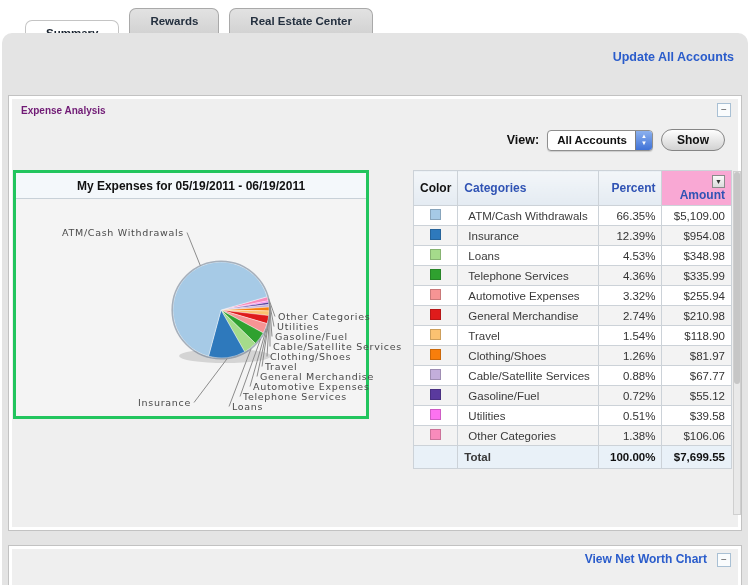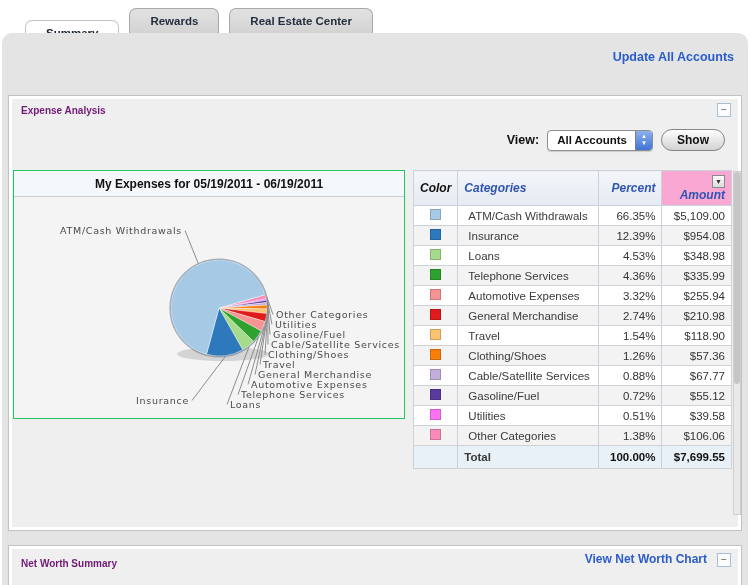--- a/index.html
+++ b/index.html
@@ -32,30 +32,30 @@
   .mac-select { display:flex; align-items:center; height:21px; border:1px solid #8f8f8f; border-radius:4px;
                 background:#fff; overflow:hidden; cursor:pointer; box-shadow:0 1px 1px rgba(0,0,0,.15); }
   .mac-select .val { padding:0 8px 0 9px; font-size:11.5px; font-weight:bold; color:#111; }
   .mac-select .stepper { width:17px; height:21px; background:linear-gradient(#8fb4ef,#3c6fd6);
                          border-left:1px solid #7d7d7d; color:#fff; font-size:6px; line-height:7px;
                          display:flex; flex-direction:column; align-items:center; justify-content:center; }
   .show-btn { height:22px; padding:0 15px; border-radius:11px; border:1px solid #858585;
               background:linear-gradient(#fefefe,#d2d2d2); font-size:12px; font-weight:bold; color:#111; cursor:pointer; }
 
   
-  .chart-box { position:absolute; left:4px; top:74px; width:392px; height:249px;
-               border:1px solid #22c55e; background:#f4f4f4; }
+  .chart-box { position:absolute; left:4px; top:74px; width:356px; height:249px;
+               border:3px solid #22c55e; background:#f4f4f4; }
   .chart-box .hd { height:26px; line-height:26px; text-align:center; font-size:12px; font-weight:bold;
                    color:#111; background:#f4f8fb; border-bottom:1px solid #c8d1d8; }
 
   
   .exp-table { position:absolute; left:404px; top:74px; width:319px; border-collapse:collapse;
                background:#fff; border:1px solid #a9b2ba; font-size:11.5px; color:#333; }
   .exp-table th, .exp-table td { border:1px solid #ccd2d8; padding:3px 6px; vertical-align:middle; }
-  .exp-table thead th { height:25px; background:linear-gradient(#f3f6f9,#e4ebf2); font-size:12px; text-align:left;font-style:italic; }
+  .exp-table thead th { height:25px; background:linear-gradient(#f3f6f9,#e4ebf2); font-size:12px; text-align:left; }
   .exp-table thead th.c-color { color:#111; width:40px; }
   .exp-table thead th.c-cat { color:#3053b4; width:145px; }
   .exp-table thead th.c-pct { color:#3053b4; width:64px; text-align:right; }
   .exp-table thead th.c-amt { color:#3053b4; width:70px; text-align:right; background:#f9a8d4; }
   .exp-table tbody tr:nth-child(even) td { background:#f3f3f3; }
   .exp-table td.color-cell { text-align:center; }
   .exp-table td.cat-cell { padding-left:10px; color:#3a3a3a; }
   .exp-table td.num { text-align:right; white-space:nowrap; }
   .swatch { display:inline-block; width:11px; height:11px; border:1px solid rgba(0,0,0,.18); }
   .exp-table tfoot td { background:#e9f1f8; font-weight:bold; color:#111; height:23px; }
@@ -195,21 +195,21 @@
             <tr>
               <td class="color-cell"><span class="swatch" style="background:#fbc271"></span></td>
               <td class="cat-cell">Travel</td>
               <td class="num">1.54%</td>
               <td class="num">$118.90</td>
             </tr>
             <tr>
               <td class="color-cell"><span class="swatch" style="background:#f87e0b"></span></td>
               <td class="cat-cell">Clothing/Shoes</td>
               <td class="num">1.26%</td>
-              <td class="num">$57.36</td>
+              <td class="num">$81.97</td>
             </tr>
             <tr>
               <td class="color-cell"><span class="swatch" style="background:#c3aedb"></span></td>
               <td class="cat-cell">Cable/Satellite Services</td>
               <td class="num">0.88%</td>
               <td class="num">$67.77</td>
             </tr>
             <tr>
               <td class="color-cell"><span class="swatch" style="background:#5a3a9e"></span></td>
               <td class="cat-cell">Gasoline/Fuel</td>
@@ -237,19 +237,18 @@
             <td class="num">$7,699.55</td>
           </tr>
         </tfoot>
       </table>
       <div class="tbl-scrollbar">
           <div class="thumb"></div>
         </div>
     </div>
 
     <div class="panel networth">
-      <div class="panel-title" style="top:12px;">Net Worth Summary</div>
       <a class="blue-link" style="position:absolute; right:34px; top:6px; font-size:12px;">View Net Worth Chart</a>
       <div class="collapse-box">−</div>
     </div>
 
   </div>
 </div>
 
 </body></html>

